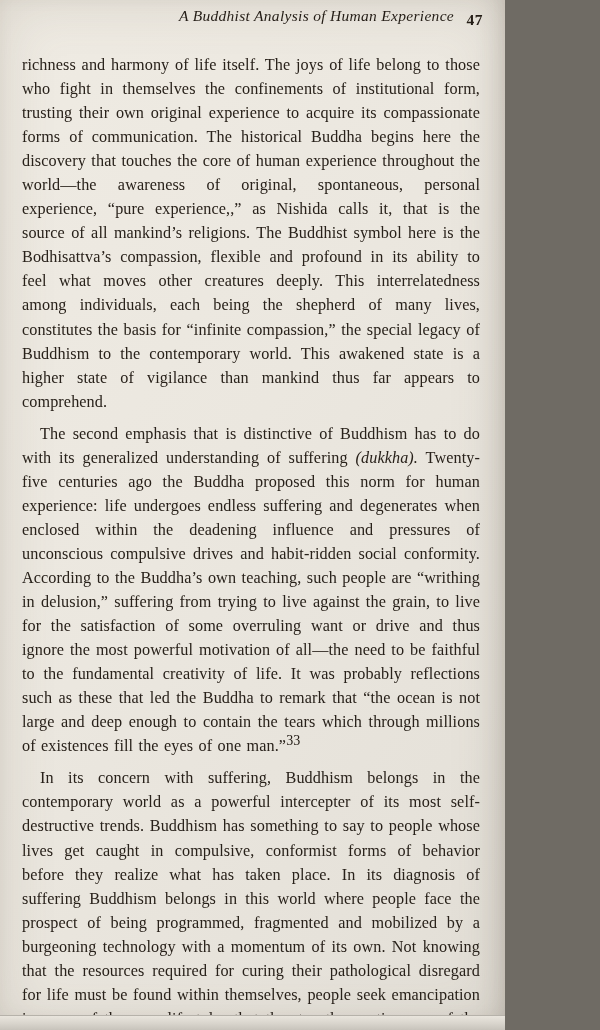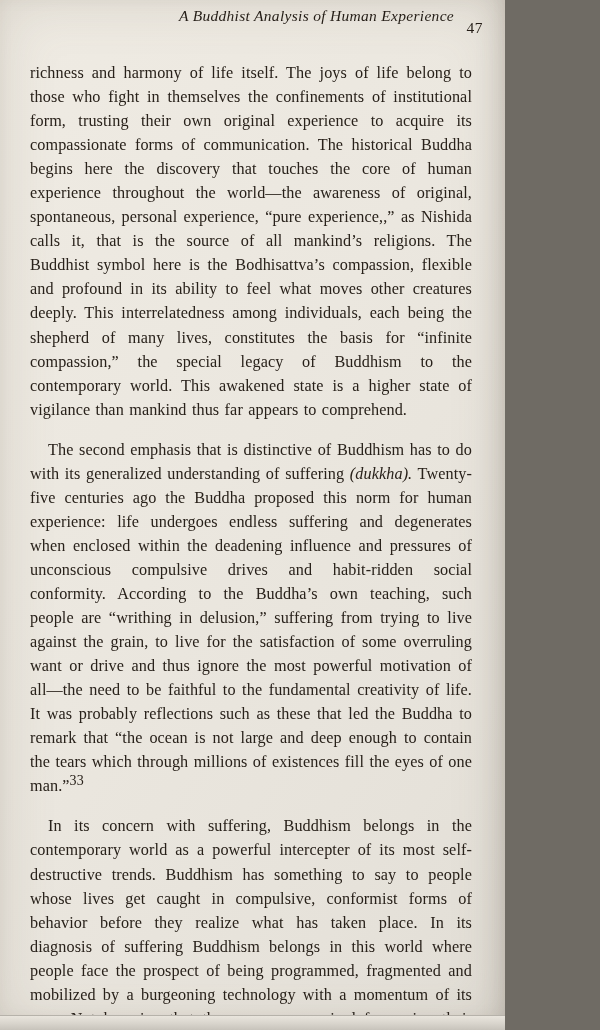--- a/index.html
+++ b/index.html
@@ -34,37 +34,37 @@
     transform: translateX(-50%);
     top: 0;
     white-space: nowrap;
     font-style: italic;
     letter-spacing: 0.3px;
     color: #241d16;
   }
   .page-number {
     position: absolute;
     right: 22px;
-    top: 12px;
-    font-weight: normal;
+    top: 4px;
+    font-weight: bold;
     letter-spacing: 0.5px;
     color: #241d16;
   }
   .page-body {
     position: absolute;
     top: 45px;
     left: 14px;
     right: 17px;
     font-size: 16.2px;
     line-height: 24.05px;
     text-align: justify;
     letter-spacing: 0.1px;
     word-spacing: 1.2px;
   }
-  .page-body p { margin: 16px; }
+  .page-body p { margin: 8px; }
   .page-body p.indent { text-indent: 18px; }
   .page-body i { }
   .page-body sup {
     font-size: 14px;
     line-height: 0;
     vertical-align: super;
   }
   .bottom-edge {
     position: absolute;
     left: 0;

